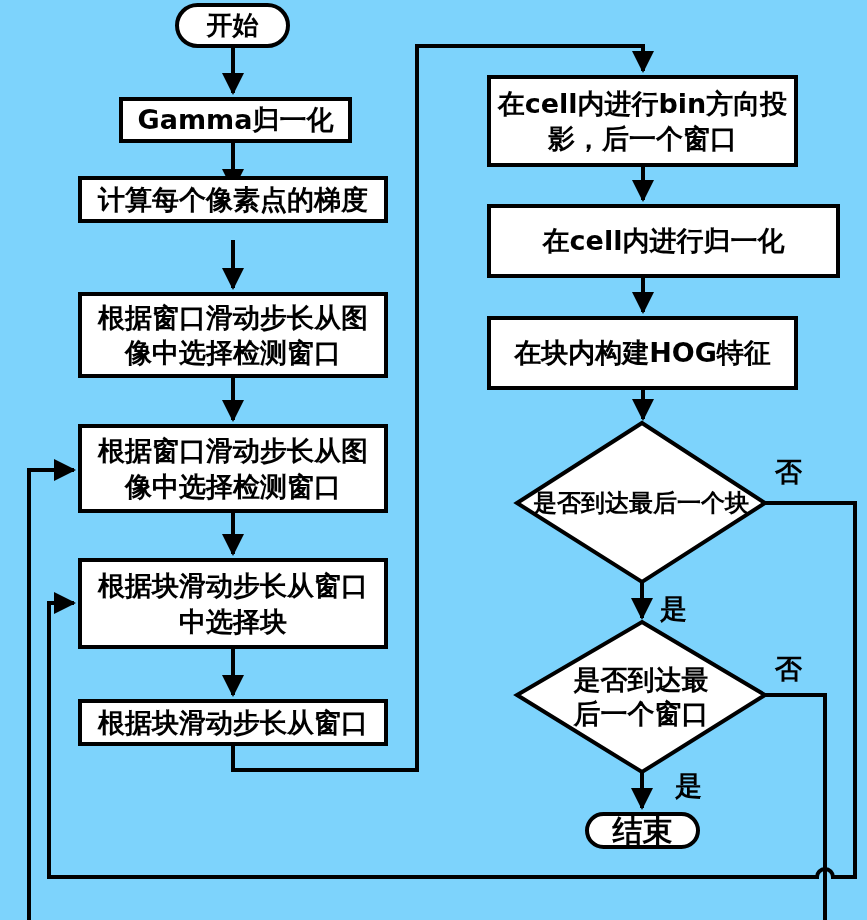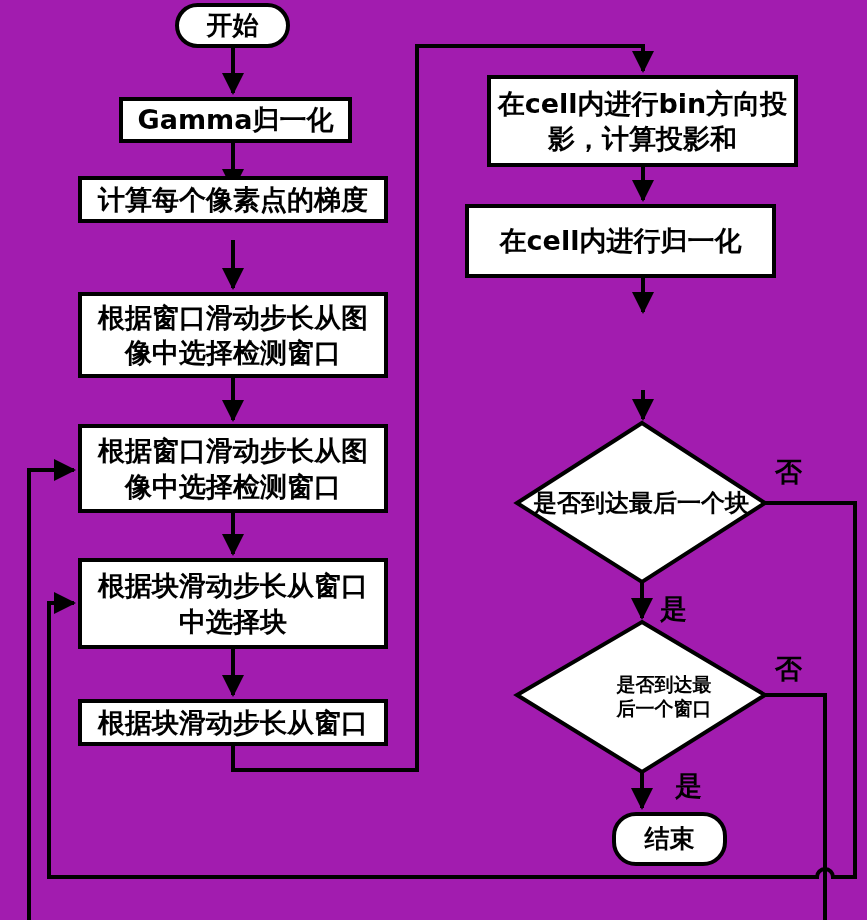--- a/index.html
+++ b/index.html
@@ -1,19 +1,19 @@
 <!DOCTYPE html>
 <html><head>
 <meta charset="utf-8">
 <style>
   html,body{margin:0;padding:0;background:#ffffff;}
   #canvas{
     position:relative;
     width:867px;height:920px;
-    background:#a21caf;
+    background:#7dd3fc;
     font-family:"DejaVu Sans","Liberation Sans",sans-serif;
     overflow:hidden;
   }
   #connector-layer{position:absolute;left:0;top:0;}
   .node{
     position:absolute;
     box-sizing:border-box;
     background:#ffffff;
     border:4px solid #000000;
     display:flex;align-items:center;justify-content:center;
@@ -103,38 +103,41 @@
     <span>根据块滑动步长从窗口
 中选择块</span>
   </div>
 
   <div class="node" style="left:78px;top:699px;width:310px;height:47px">
     <span>根据块滑动步长从窗口</span>
   </div>
 
   <div class="node" style="left:487px;top:75px;width:311px;height:92px">
     <span>在cell内进行bin方向投
-影，计算投影和</span>
+影，后一个窗口</span>
   </div>
 
-  <div class="node" style="left:465px;top:204px;width:311px;height:74px">
+  <div class="node" style="left:487px;top:204px;width:353px;height:74px">
     <span>在cell内进行归一化</span>
   </div>
 
+  <div class="node" style="left:487px;top:316px;width:311px;height:74px">
+    <span>在块内构建HOG特征</span>
+  </div>
 
   <div class="diamond-label" style="left:517px;top:423px;width:248px;height:159px;font-size:24px">
     <span>是否到达最后一个块</span>
   </div>
 
-  <div class="diamond-label" style="left:540px;top:622px;width:248px;height:150px;font-size:19px">
+  <div class="diamond-label" style="left:517px;top:622px;width:248px;height:150px;font-size:27px">
     <span>是否到达最
 后一个窗口</span>
   </div>
 
-  <div class="node terminator" style="left:612px;top:812px;width:115px;height:54px;font-size:25px">
+  <div class="node terminator" style="left:585px;top:812px;width:115px;height:37px;font-size:30px">
     <span>结束</span>
   </div>
 
   <div class="edge-label" style="left:775px;top:458px">否</div>
   <div class="edge-label" style="left:660px;top:595px">是</div>
   <div class="edge-label" style="left:775px;top:655px">否</div>
   <div class="edge-label" style="left:675px;top:772px">是</div>
 
 </div>
 

